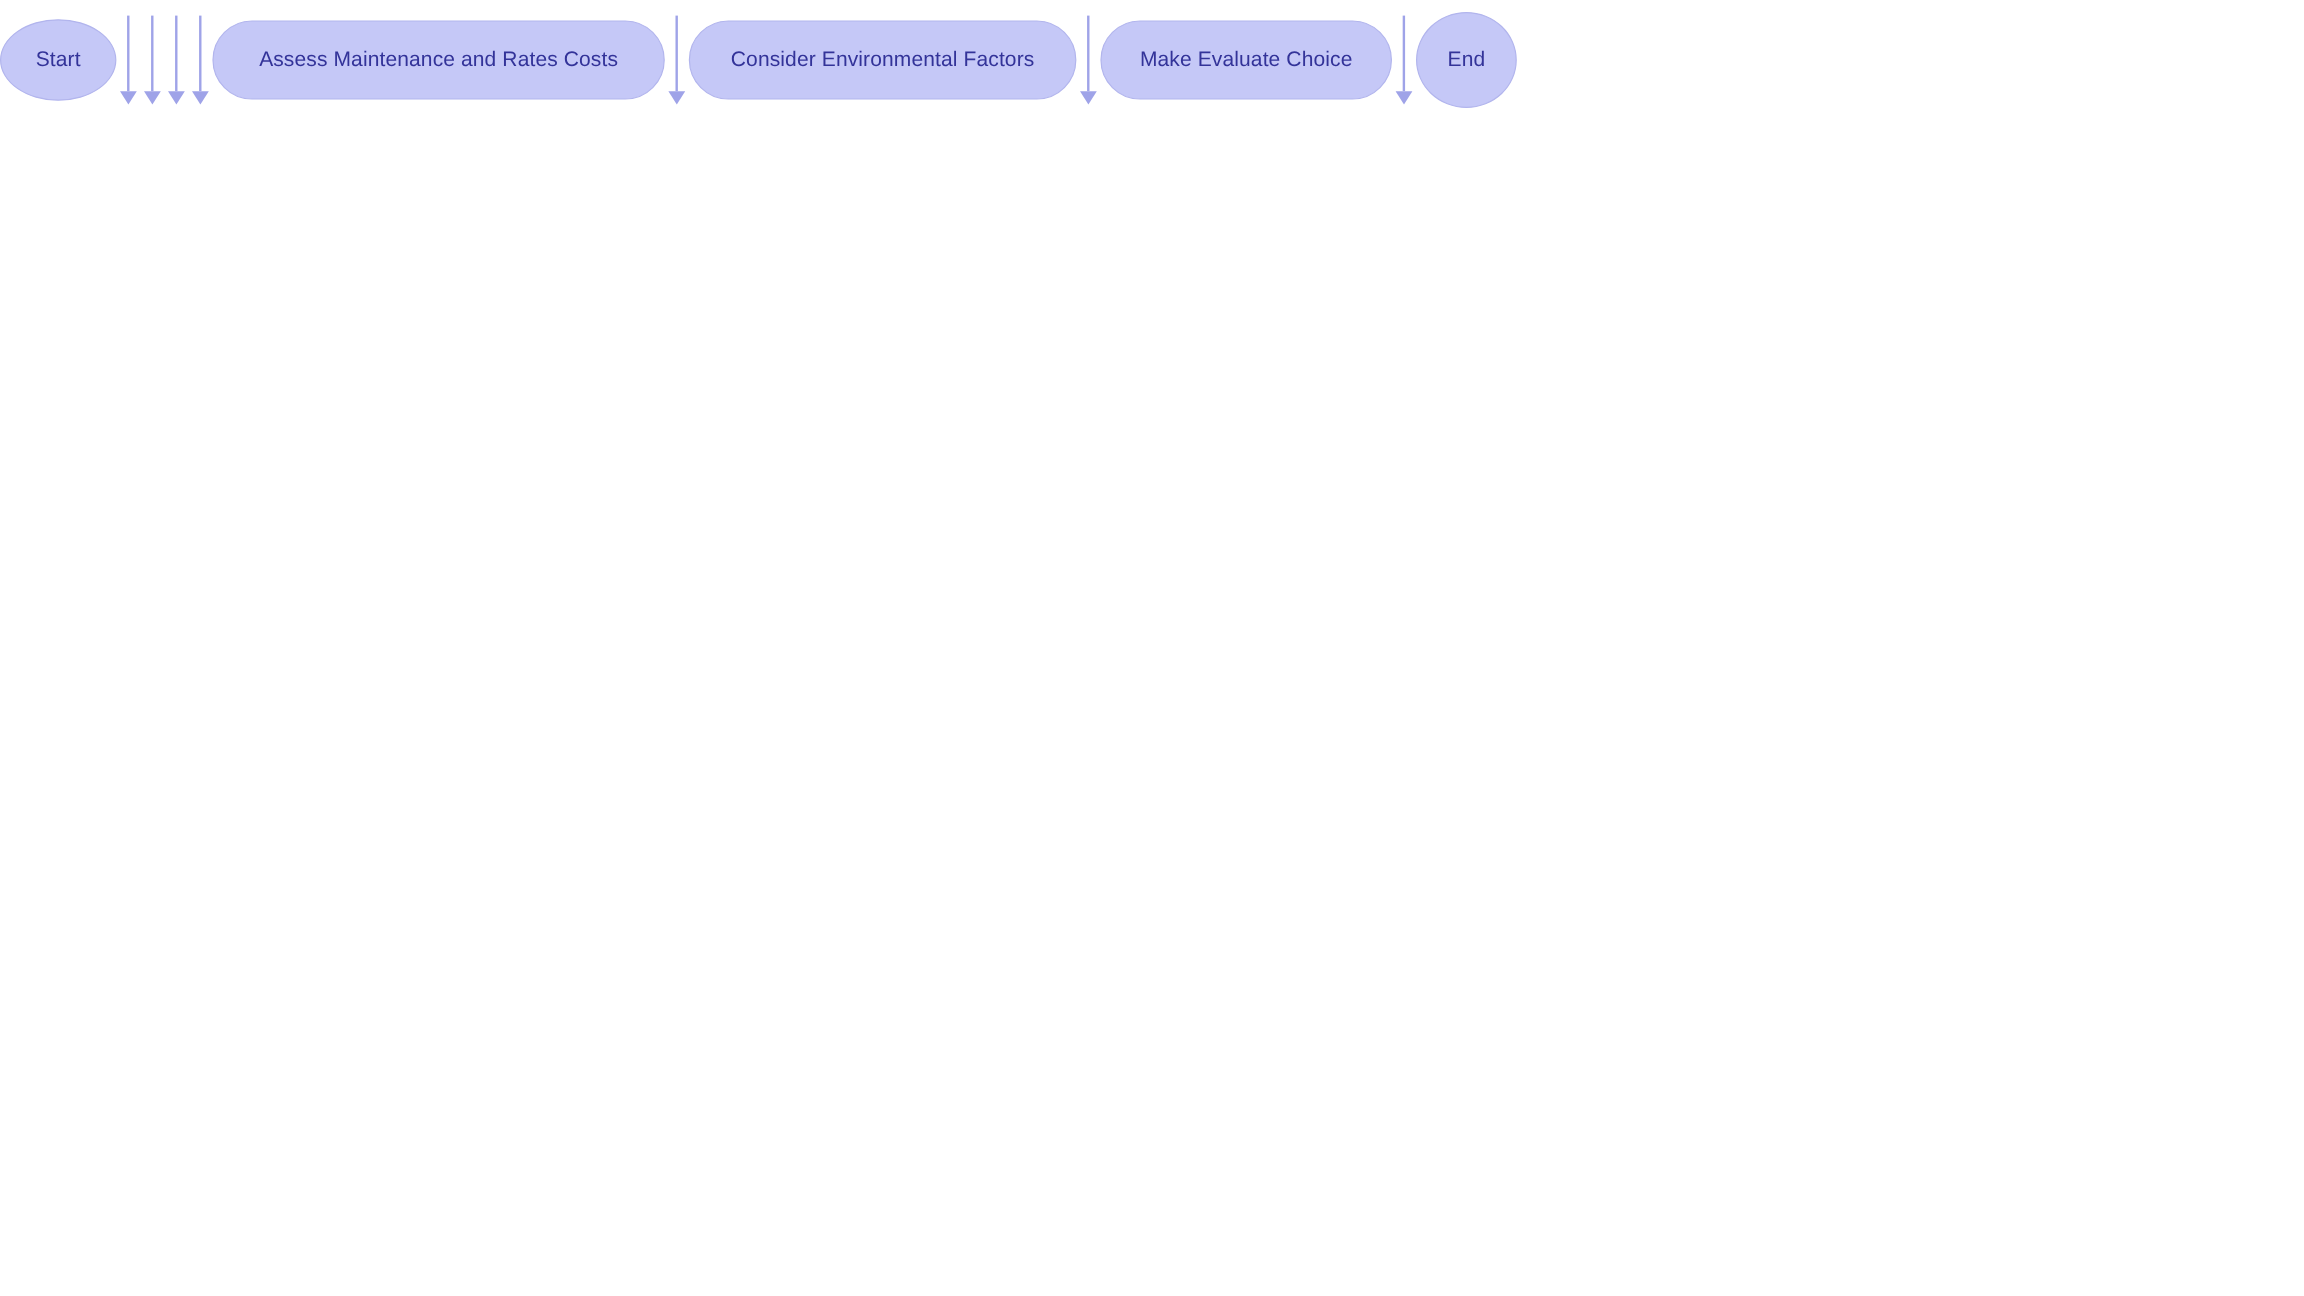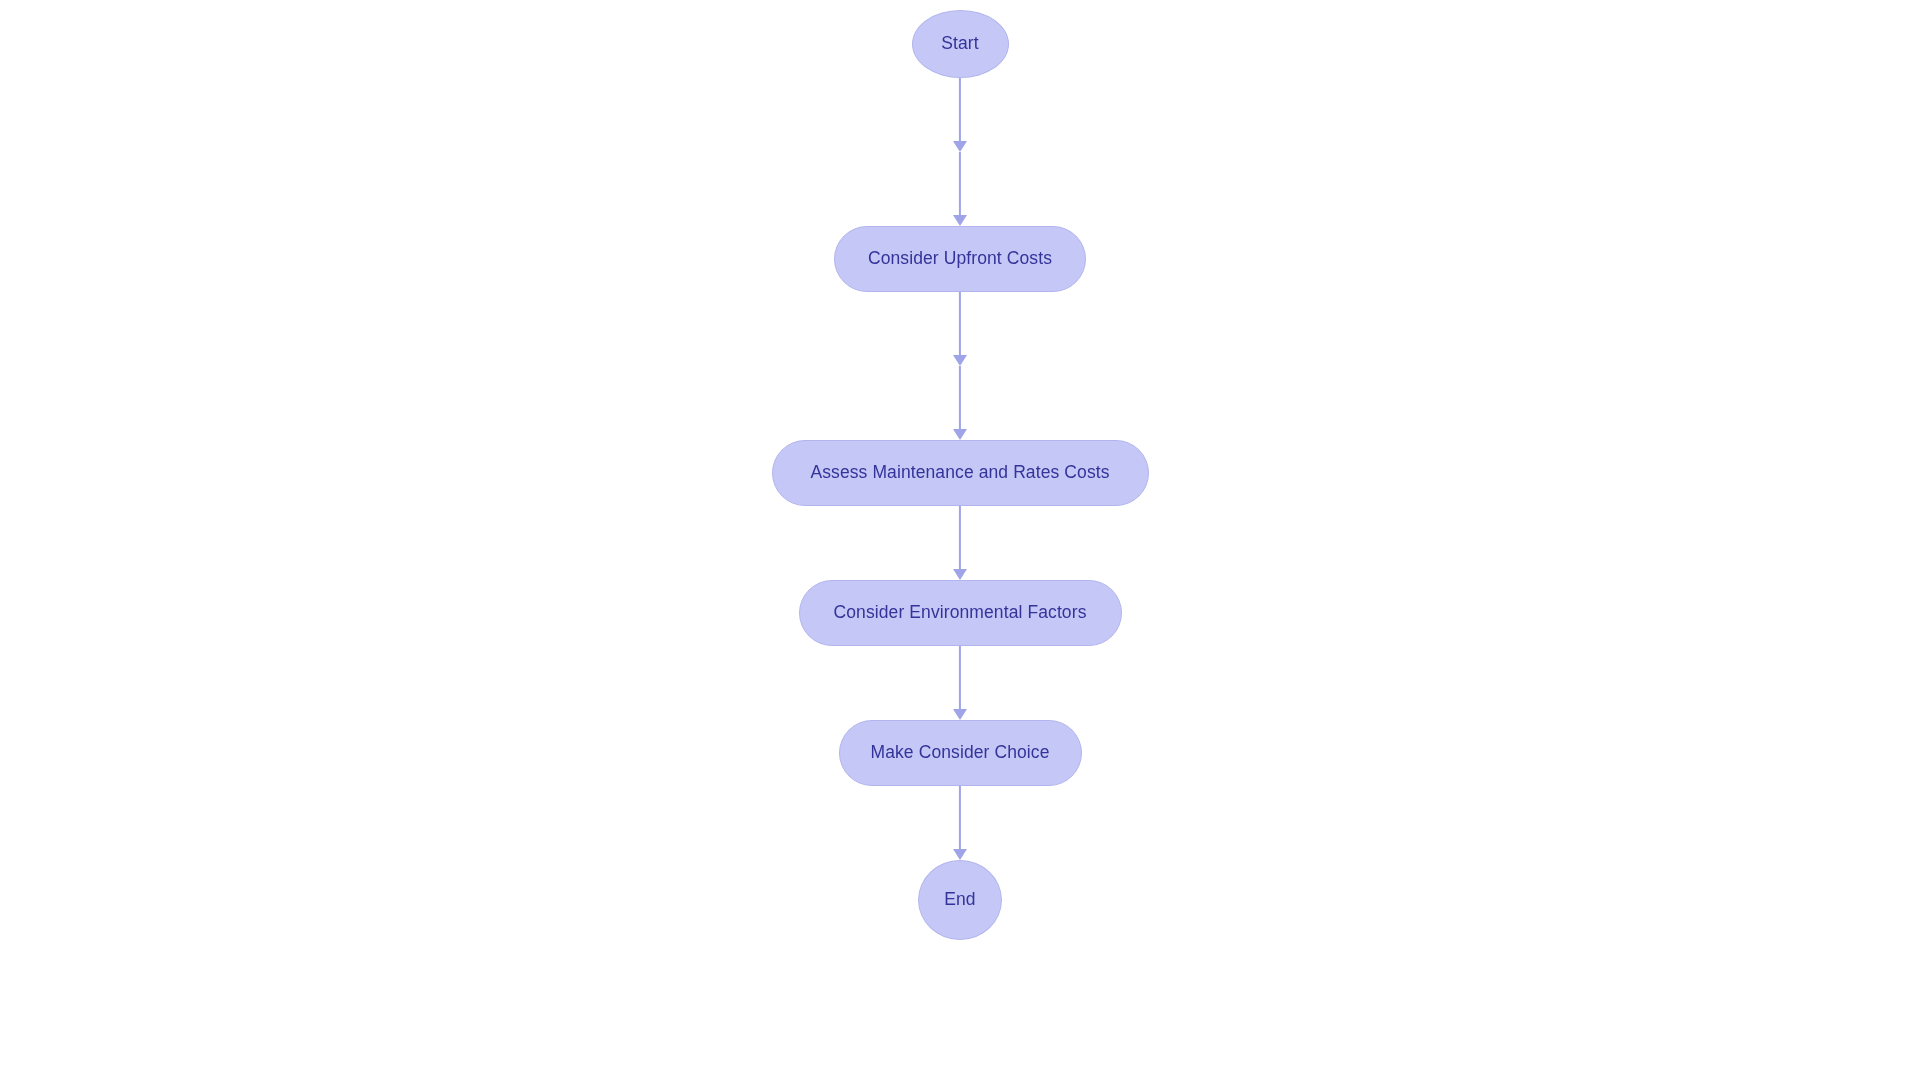--- a/index.html
+++ b/index.html
@@ -22,21 +22,21 @@
     background: #ffffff;
   }
 
   
   .flow-column {
     position: absolute;
     left: 0;
     top: 10px;
     width: 1920px;
     display: flex;
-    flex-direction: column;
+    flex-direction: row;
     align-items: center;
   }
 
   
   .node {
     box-sizing: border-box;
     display: flex;
     align-items: center;
     justify-content: center;
     background: #c5c8f7;
@@ -119,23 +119,20 @@
       <span class="line"></span>
       <span class="arrowhead"></span>
     </div>
 
 
     <div class="connector gap-a">
       <span class="line"></span>
       <span class="arrowhead"></span>
     </div>
 
-    <div class="node" style="width:252px">
-      <span class="node-label">Consider Upfront Costs</span>
-    </div>
 
     <div class="connector gap-a">
       <span class="line"></span>
       <span class="arrowhead"></span>
     </div>
 
 
     <div class="connector gap-a">
       <span class="line"></span>
       <span class="arrowhead"></span>
@@ -153,21 +150,21 @@
     <div class="node" style="width:323px">
       <span class="node-label">Consider Environmental Factors</span>
     </div>
 
     <div class="connector gap-a">
       <span class="line"></span>
       <span class="arrowhead"></span>
     </div>
 
     <div class="node" style="width:243px">
-      <span class="node-label">Make Consider Choice</span>
+      <span class="node-label">Make Evaluate Choice</span>
     </div>
 
     <div class="connector gap-b">
       <span class="line"></span>
       <span class="arrowhead"></span>
     </div>
 
     <div class="node terminal node-end">
       <span class="node-label">End</span>
     </div>

